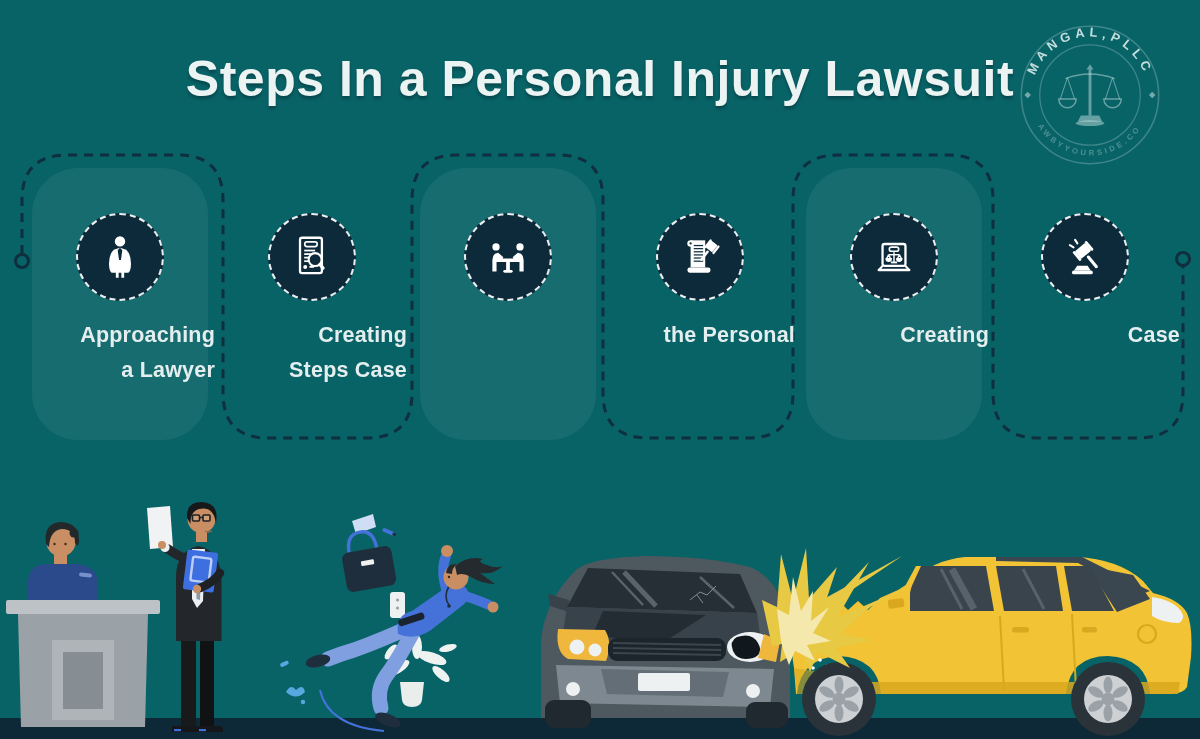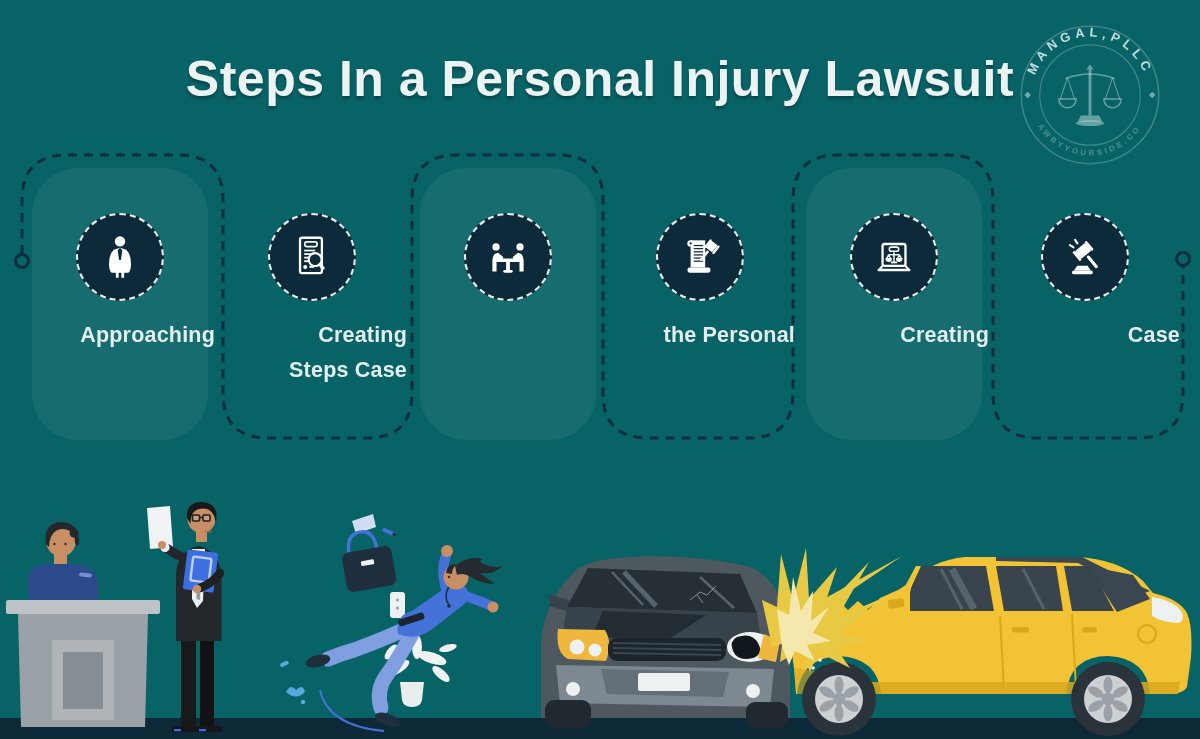--- a/index.html
+++ b/index.html
@@ -67,20 +67,21 @@
   <div class="step" style="left:25px">
     <div class="icon-circle">
       <svg width="50" height="50" viewBox="0 0 48 48">
         <circle cx="24" cy="9" r="5" fill="#fff"></circle>
         <path d="M24 15 L18 17 Q13 22 13.5 32 Q13.8 38 16 39 L20 39 L20 44 L22.7 44 L22.7 39 L25.3 39 L25.3 44 L28 44 L28 39 L32 39 Q34.2 38 34.5 32 Q35 22 30 17 Z" fill="#fff"></path>
         <path d="M24 15 L21.8 17.5 L23.1 27 L24.9 27 L26.2 17.5 Z" fill="#0D2A3A"></path>
       </svg>
     </div>
     <div class="step-label">
       <span>Approaching</span>
+      <span>a Lawyer</span>
     </div>
   </div>
 
   <div class="step" style="left:217px">
     <div class="icon-circle">
       <svg width="50" height="50" viewBox="0 0 48 48">
         <rect x="12.5" y="5.5" width="21" height="34" rx="2" fill="none" stroke="#fff" stroke-width="2.2"></rect>
         <rect x="17" y="9.5" width="12" height="4.5" rx="2.2" fill="none" stroke="#fff" stroke-width="1.6"></rect>
         <g stroke="#fff" stroke-width="1.7">
           <line x1="16.5" y1="17.8" x2="27" y2="17.8"></line>

